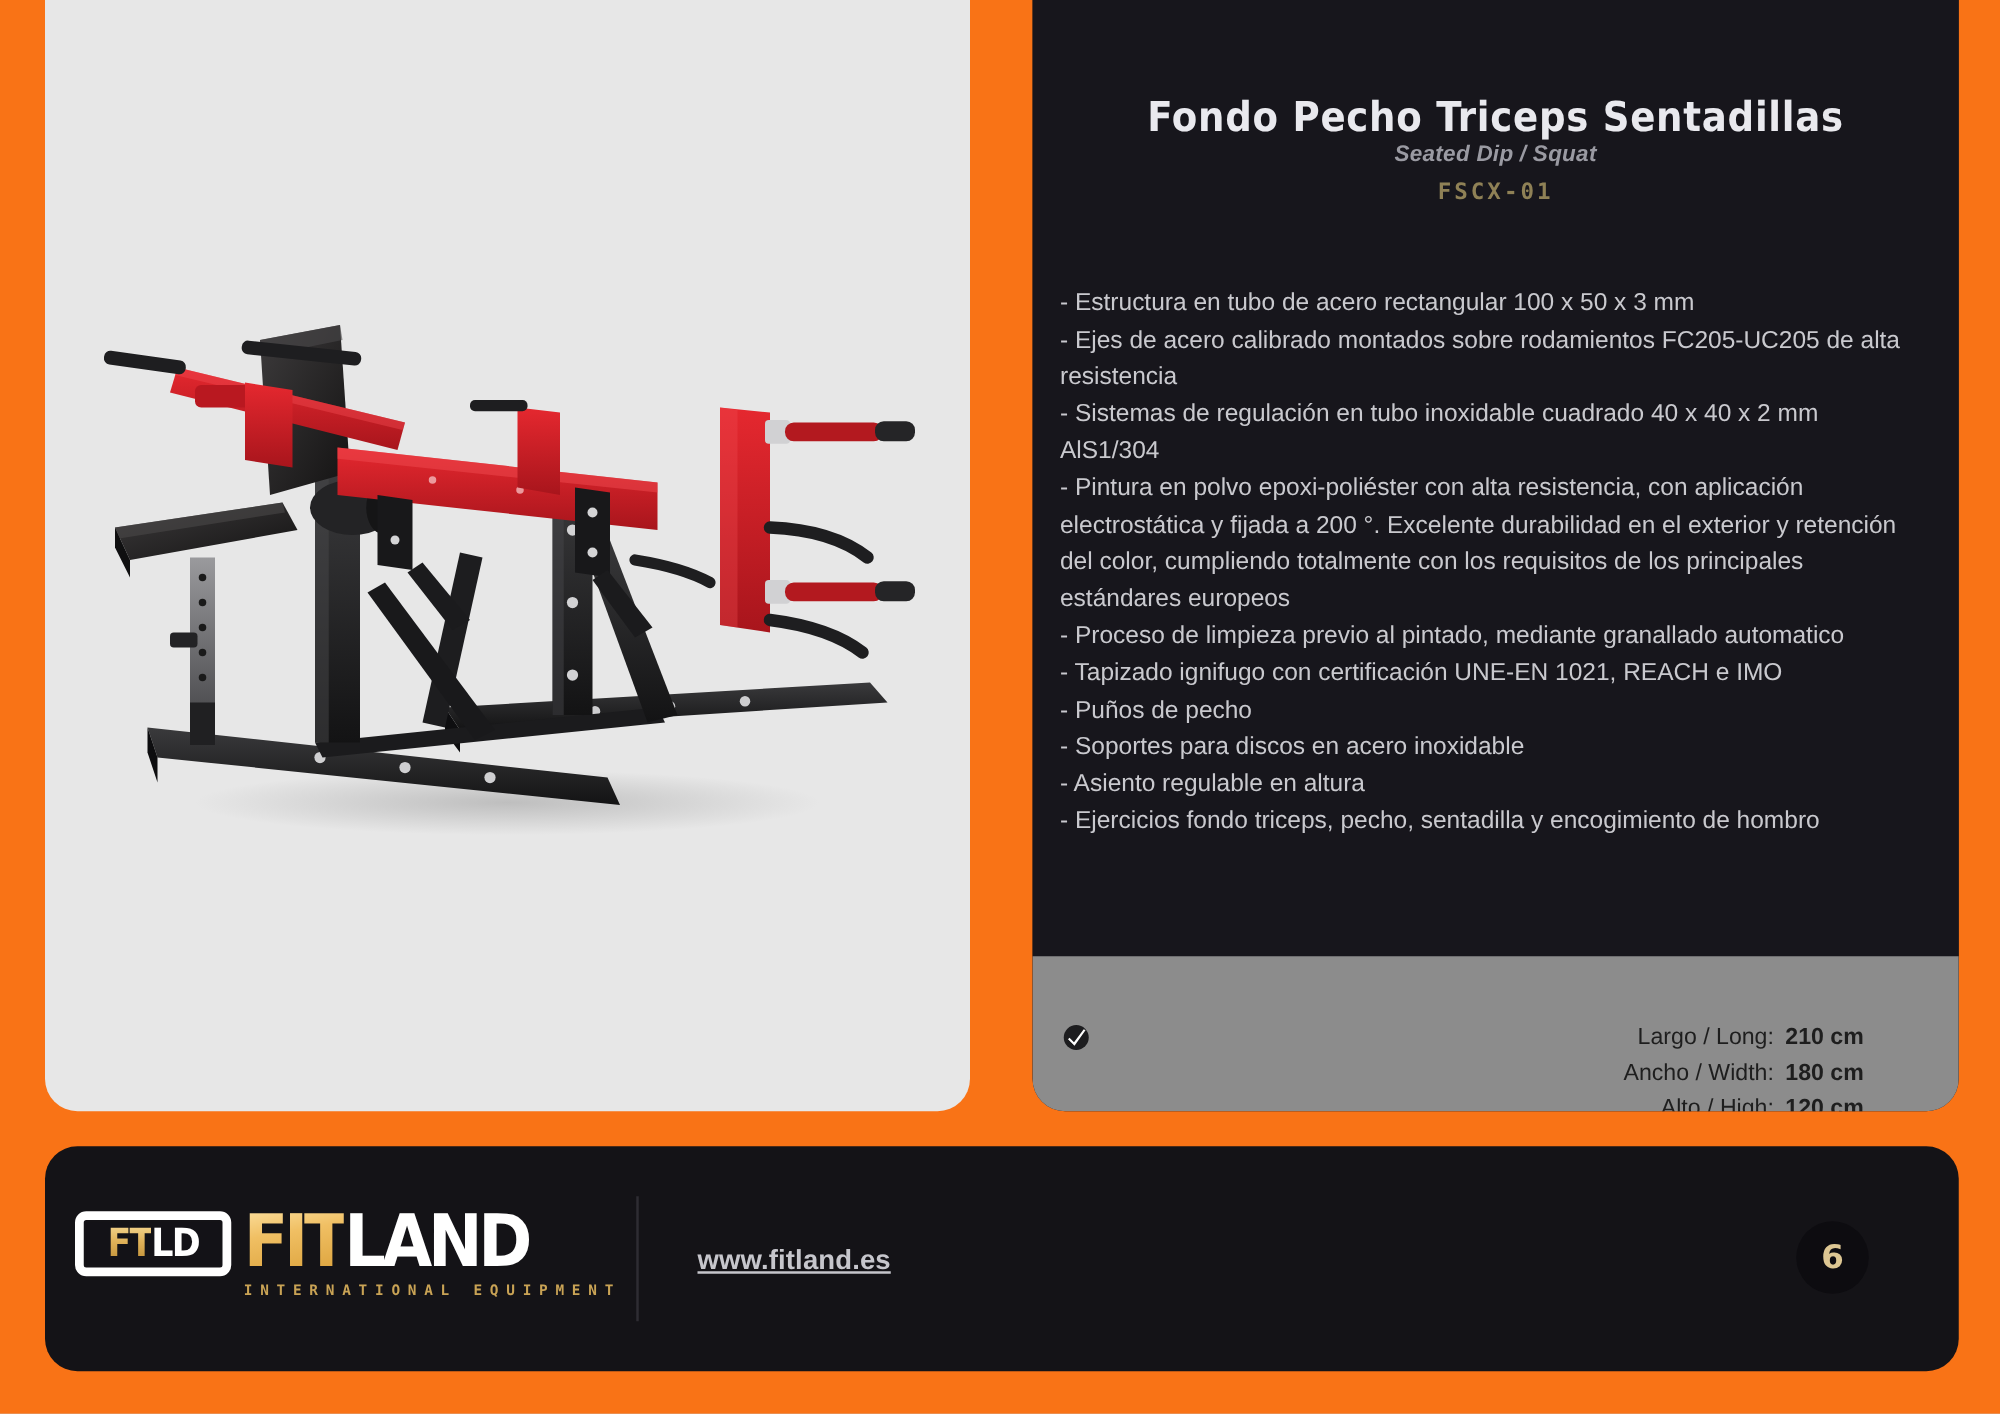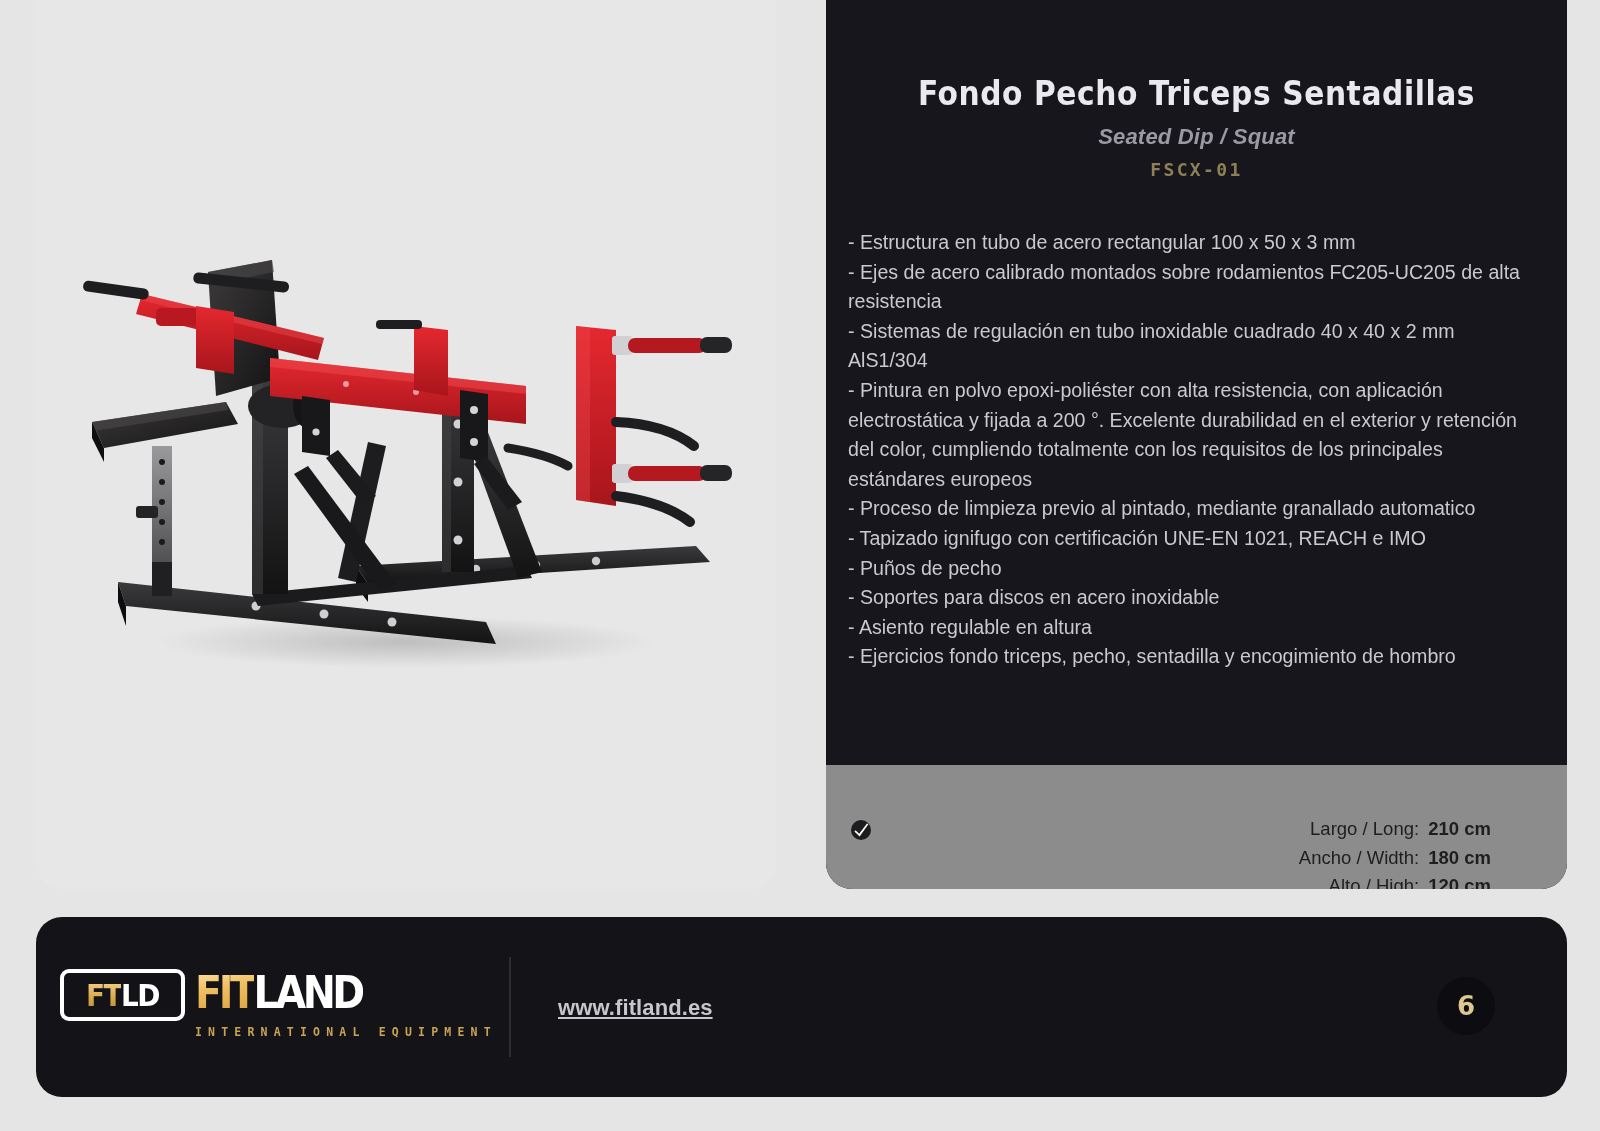--- a/index.html
+++ b/index.html
@@ -5,21 +5,21 @@
   * { margin:0; padding:0; box-sizing:border-box; }
   html, body { width:1600px; height:1131px; }
   body {
     background:#cacaca;
     font-family:"Liberation Sans", sans-serif;
     overflow:hidden;
     position:relative;
   }
 
   
-  .page { position:absolute; inset:0; background:#e5e5e5; }
+  .page { position:absolute; inset:0; background:#f97316; }
 
   
   .image-panel{
     position:absolute;
     left:36px; top:0px; width:740px; height:889px;
     background:#e7e7e7;
     border-bottom-left-radius:26px;
     border-bottom-right-radius:26px;
   }
   .product-stage{ position:absolute; inset:0; }
@@ -47,23 +47,22 @@
   .title-wrap{ position:absolute; left:0; right:0; top:74px; text-align:center; }
   .title-main{
     color:#e9e9ee;
     font-size:33px;
     font-weight:700;
     letter-spacing:0.6px;
     font-family:"DejaVu Sans", sans-serif;
     font-stretch:condensed;
   }
   .title-sub{
-    margin-top:11px;
     color:#9a9aa2;
-    font-size:22px;
+    font-size:18px;
     font-weight:700;
     font-style:italic;
     font-family:"Liberation Sans", sans-serif;
     letter-spacing:0.2px;
   }
   .title-code{
     margin-top:9px;
     color:#8f8156;
     font-size:18px;
     font-weight:700;
@@ -113,41 +112,41 @@
     left:36px; top:917px; width:1531px; height:180px;
     background:#141317;
     border-radius:26px;
   }
   .logo{
     position:absolute; left:24px; top:46px;
     display:flex; align-items:flex-start;
   }
   .ftld-badge{
     width:125px; height:52px;
-    border:4px solid #ffffff;
+    border:7px solid #ffffff;
     border-radius:9px;
     background:#131217;
     display:flex; align-items:center; justify-content:center;
     box-shadow:inset 0 0 0 2px #141317;
     margin-top:6px;
   }
   .ftld-text{
     font-size:31px; font-weight:700; letter-spacing:-1.5px;
     font-family:"DejaVu Sans", sans-serif; font-stretch:condensed;
     line-height:1;
   }
   .ftld-ft{
     background:linear-gradient(180deg,#f7dc9a 0%,#e0b259 45%,#b9872f 100%);
     -webkit-background-clip:text; background-clip:text; color:transparent;
   }
   .ftld-ld{ color:#ffffff; }
 
   .wordmark{ margin-left:10px; position:relative; }
   .wordmark-main{
-    font-size:44px; font-weight:700; letter-spacing:-3.4px;
+    font-size:58px; font-weight:700; letter-spacing:-3.4px;
     font-family:"DejaVu Sans", sans-serif; font-stretch:condensed;
     line-height:60px; white-space:nowrap;
   }
   .wm-fit{
     background:linear-gradient(170deg,#ffe9b0 0%,#f0bf63 40%,#d79c33 100%);
     -webkit-background-clip:text; background-clip:text; color:transparent;
   }
   .wm-land{ color:#ffffff; }
   .wordmark-tag{
     color:#c9a355;

